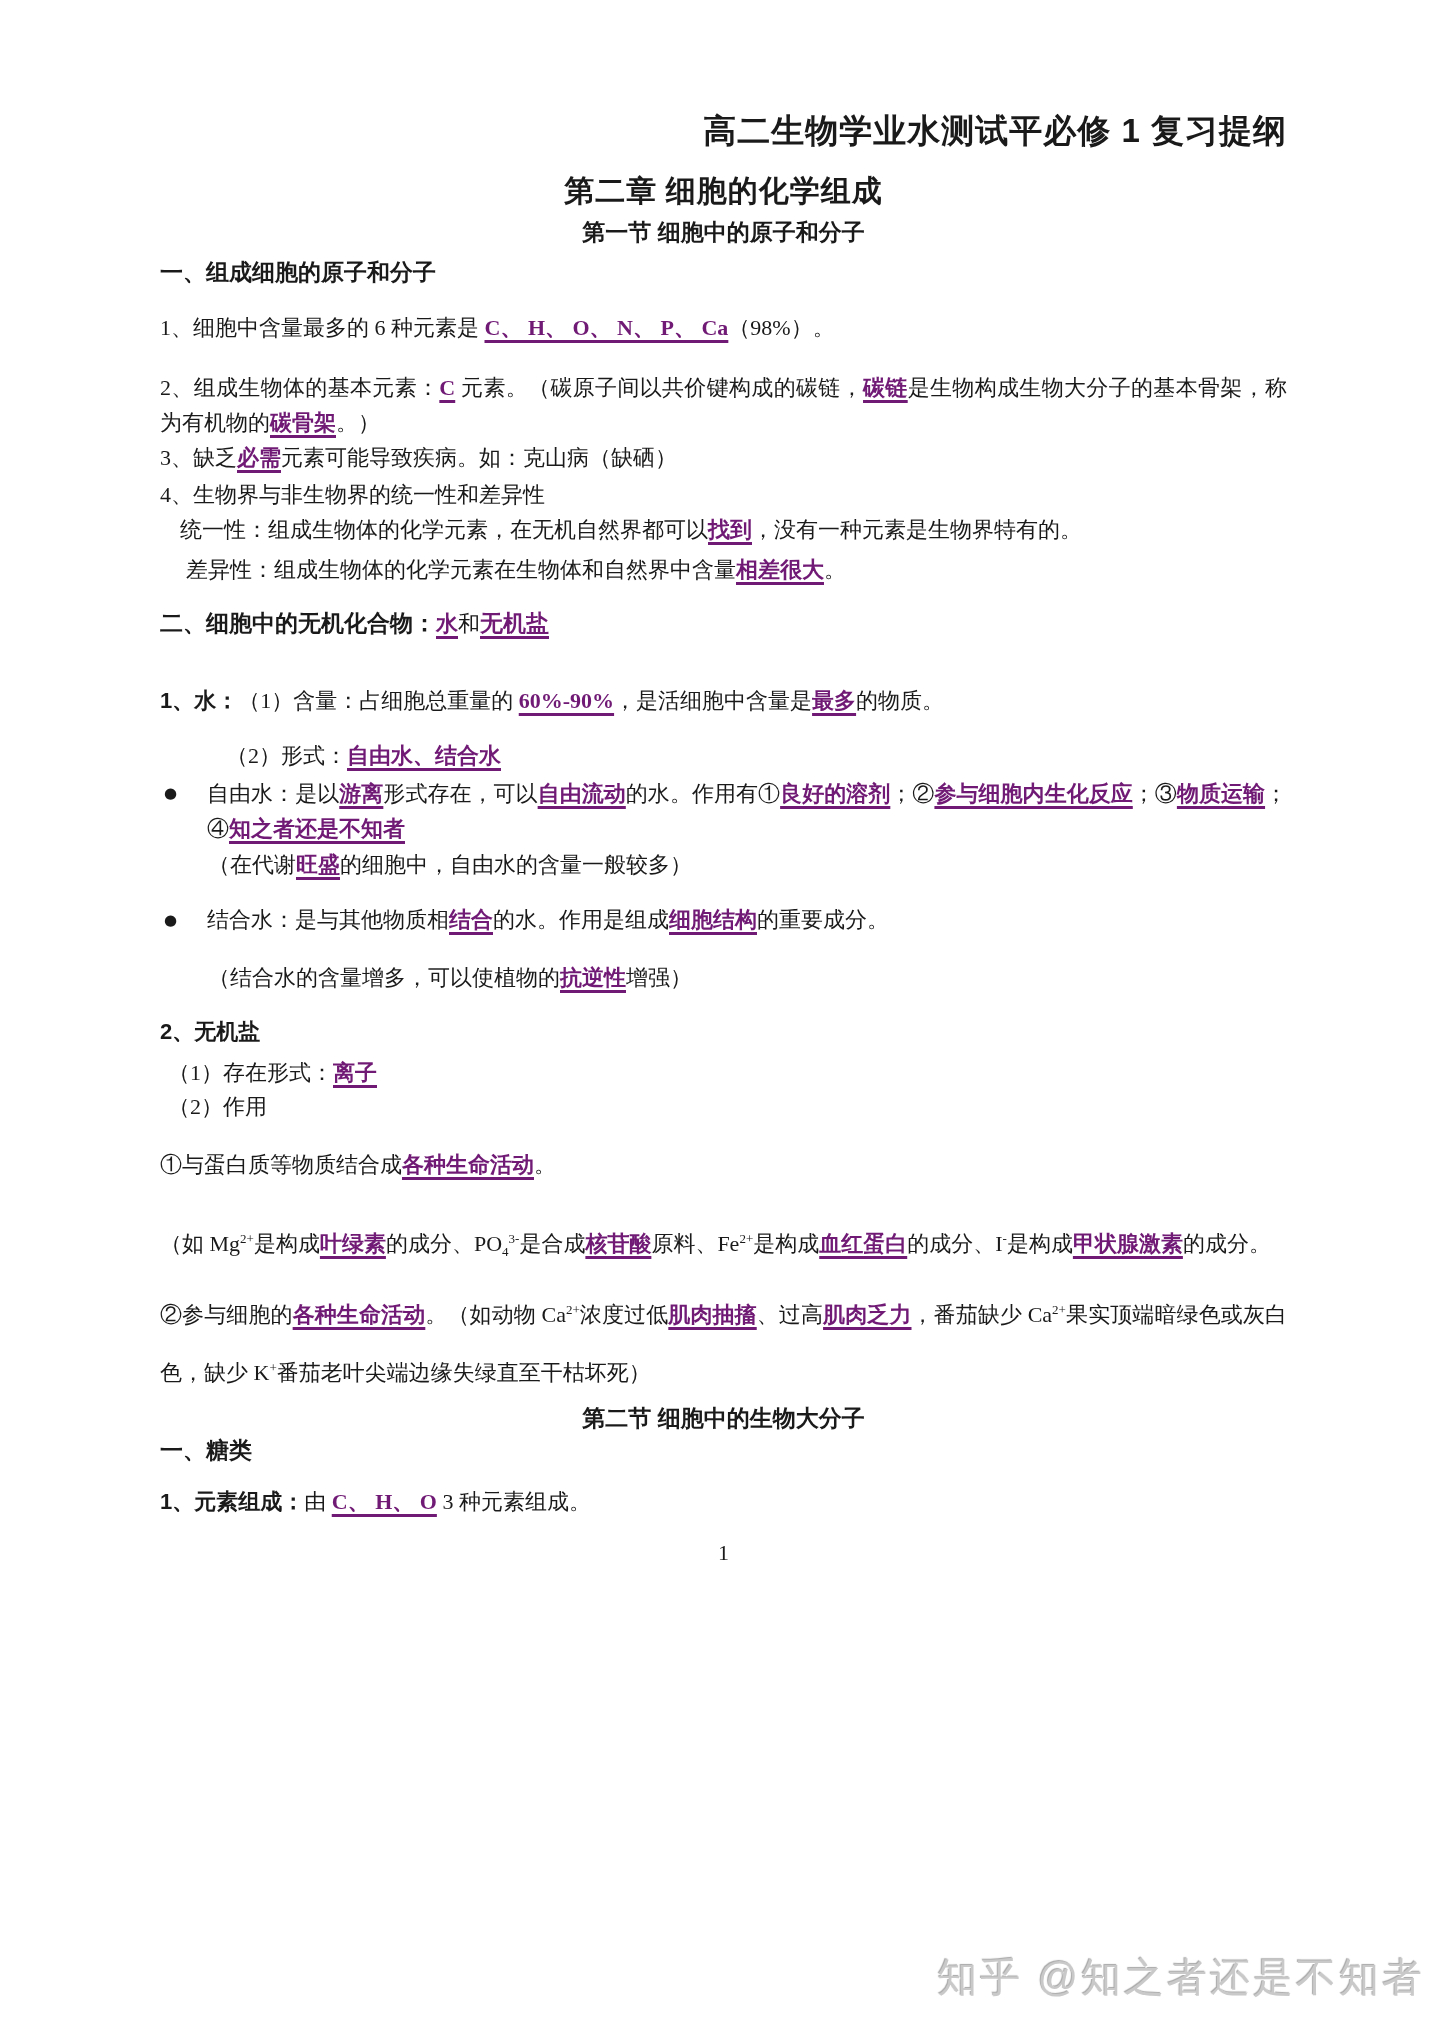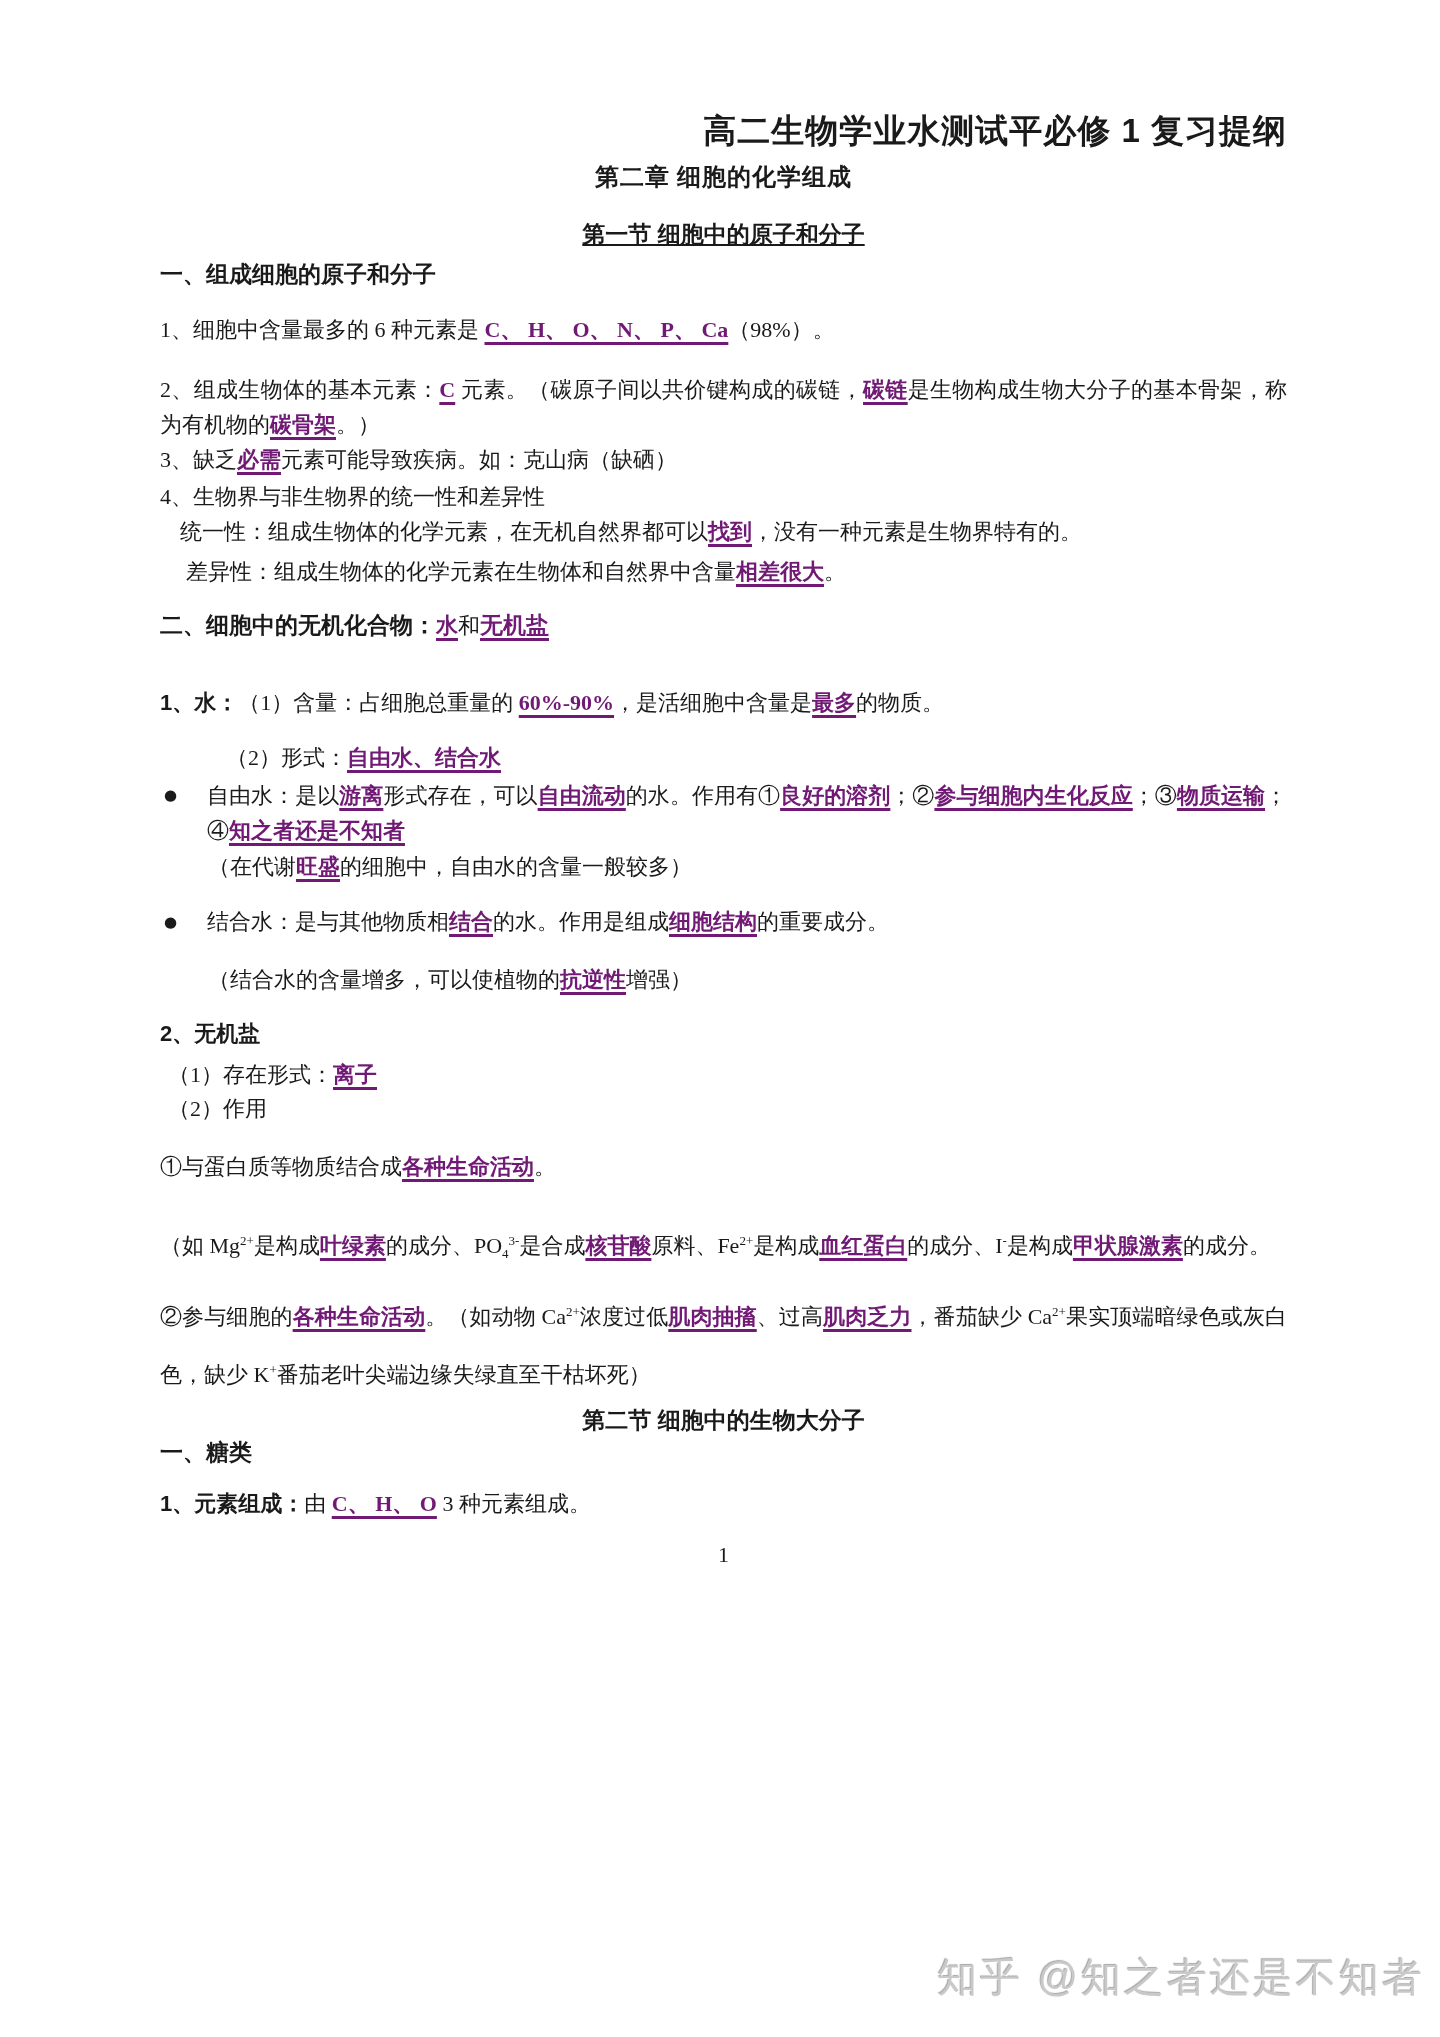--- a/index.html
+++ b/index.html
@@ -3,21 +3,21 @@
 <meta charset="utf-8">
 <style>
   html,body{margin:0;padding:0;background:#ffffff;}
   .page{position:relative;width:1440px;height:2037px;background:#ffffff;overflow:hidden;
         font-family:"Liberation Serif","DejaVu Serif",serif;color:#1a1a1a;}
   .content{padding:108px 153px 0 160px;}
 
   .blk{font-size:22px;line-height:30px;text-align:justify;}
   .blk.title1{font-family:"Liberation Sans","DejaVu Sans",sans-serif;font-weight:bold;
               font-size:33px;line-height:46px;text-align:right;letter-spacing:1px;}
-  .blk.title2{font-size:24px;line-height:46px;text-align:center;font-weight:bold;letter-spacing:1px;}
+  .blk.title2{font-size:30px;line-height:46px;text-align:center;font-weight:bold;letter-spacing:1px;margin-top:14px;}
   .blk.title3{font-family:"Liberation Sans","DejaVu Sans",sans-serif;font-weight:bold;
               font-size:23px;line-height:32px;text-align:center;}
   .blk.h{font-family:"Liberation Sans","DejaVu Sans",sans-serif;font-weight:bold;
          font-size:23px;line-height:32px;text-align:left;}
   .blk.pagenum{text-align:center;}
 
   .blk.bullet{display:flex;}
   .marker{flex:0 0 43px;font-size:15px;padding-left:4px;
           font-family:"DejaVu Sans","Liberation Sans",sans-serif;}
   .btxt{flex:1;text-align:justify;}
@@ -36,21 +36,21 @@
              font-size:40px;letter-spacing:3px;color:#c9c9c9;
              text-shadow:1px 1px 0 #ffffff,-1px -1px 1px #a8a8a8;}
 </style>
 </head>
 <body>
 
 <div class="page">
   <div class="content">
       <div class="blk title1"><span>高二生物学业水测试平必修 1 复习提纲</span></div>
       <div class="blk title2"><span>第二章 细胞的化学组成</span></div>
-      <div class="blk title3" style="margin-top: 18px; text-decoration: underline;"><span>第一节 细胞中的原子和分子</span></div>
+      <div class="blk title3" style="margin-top: 2px;"><span>第一节 细胞中的原子和分子</span></div>
       <div class="blk h" style="margin-top: 8px;"><span>一、组成细胞的原子和分子</span></div>
       <div class="blk p" style="margin-top: 25px;"><span>1、细胞中含量最多的 6 种元素是 </span><span class="s-r s-b s-u">C、 H、 O、 N、 P、 Ca</span><span>（98%）。</span></div>
       <div class="blk p" style="margin-top: 27px; line-height: 35px;"><span>2、组成生物体的基本元素：</span><span class="s-r s-b s-u">C</span><span> 元素。（碳原子间以共价键构成的碳链，</span><span class="s-r s-b s-u s-h">碳链</span><span>是生物构成生物大分子的基本骨架，称为有机物的</span><span class="s-r s-b s-u s-h">碳骨架</span><span>。）</span></div>
       <div class="blk p" style="margin-top: 3px;"><span>3、缺乏</span><span class="s-r s-b s-u s-h">必需</span><span>元素可能导致疾病。如：克山病（缺硒）</span></div>
       <div class="blk p" style="margin-top: 7px;"><span>4、生物界与非生物界的统一性和差异性</span></div>
       <div class="blk p" style="margin-top: 5px; padding-left: 20px;"><span>统一性：组成生物体的化学元素，在无机自然界都可以</span><span class="s-r s-b s-u s-h">找到</span><span>，没有一种元素是生物界特有的。</span></div>
       <div class="blk p" style="margin-top: 10px; padding-left: 26px;"><span>差异性：组成生物体的化学元素在生物体和自然界中含量</span><span class="s-r s-b s-u s-h">相差很大</span><span>。</span></div>
       <div class="blk h" style="margin-top: 22px;"><span>二、细胞中的无机化合物：</span><span class="s-r s-u s-srf">水</span><span class="s-n s-srf">和</span><span class="s-r s-u">无机盐</span></div>
       <div class="blk p" style="margin-top: 46px;"><span class="s-b s-h">1、水：</span><span>（1）含量：占细胞总重量的 </span><span class="s-r s-b s-u">60%-90%</span><span>，是活细胞中含量是</span><span class="s-r s-b s-u s-h">最多</span><span>的物质。</span></div>
       <div class="blk p" style="margin-top: 25px; padding-left: 66px;"><span>（2）形式：</span><span class="s-r s-b s-u s-h">自由水、结合水</span></div>

